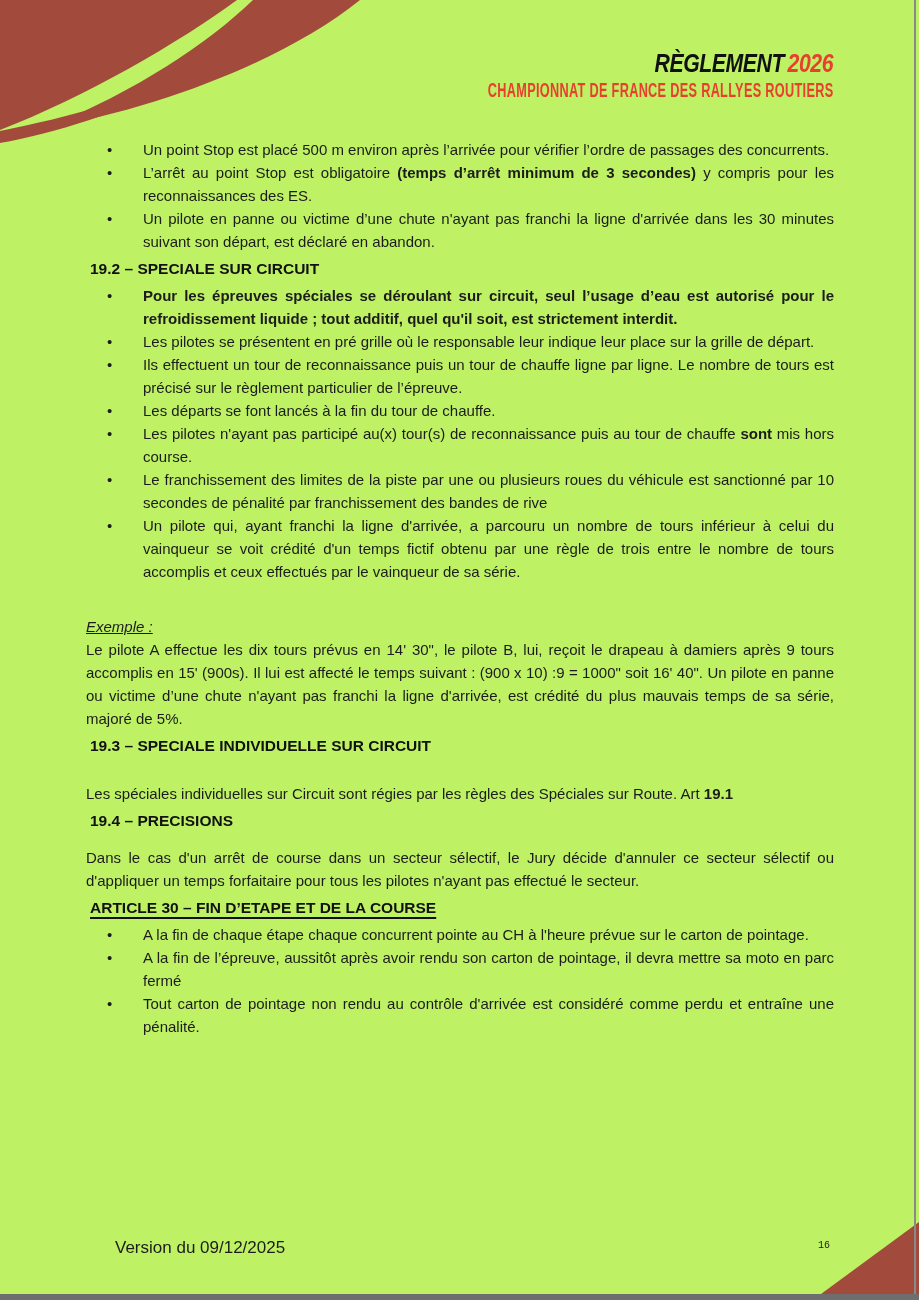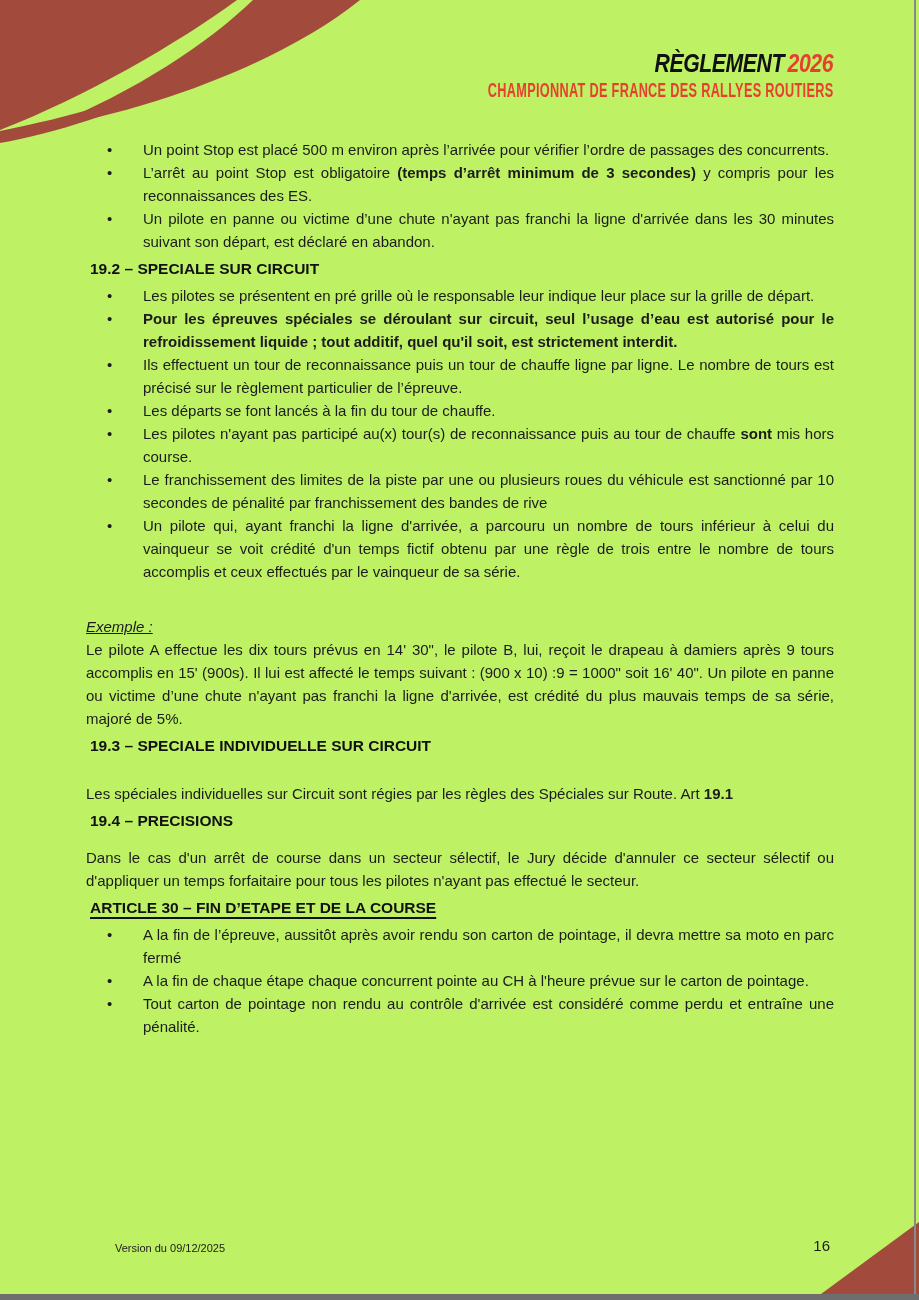--- a/index.html
+++ b/index.html
@@ -45,22 +45,22 @@
   .h-19-3{margin-top:10px;}
   .p-19-3{margin-top:25px;}
   .h-19-4{margin-top:22px;}
   .p-19-4{margin-top:14px;}
   .h-art-20{
     margin-top:14px;color:var(--accent-red,#e8402f);
     text-decoration:underline;text-decoration-thickness:2px;text-underline-offset:4px;
   }
   .ul-art-20{margin-top:21px;}
   
-  .footer-version{position:absolute;left:115px;top:1238px;font-size:11px;line-height:20px;}
-  .footer-page{position:absolute;right:89px;top:1236px;font-size:15px;line-height:20px;}
+  .footer-version{position:absolute;left:115px;top:1238px;font-size:17px;line-height:20px;}
+  .footer-page{position:absolute;right:89px;top:1236px;font-size:10px;line-height:20px;font-family:Liberation Mono, monospace;}
 </style>
 </head>
 <body>
 
 <div class="page">
 
   <svg class="corner-swoosh" width="420" height="150" viewBox="0 0 420 150" aria-hidden="true">
     <path d="M0,0 L237,0 C180,42 85,97 0,130 Z"></path>
     <path d="M253,0 L360,0 C288,58 165,107 46,128 C138,90 207,44 253,0 Z"></path>
     <path d="M0,131 C70,117 135,98 185,78 C125,112 52,134 0,143 Z"></path>
@@ -79,43 +79,43 @@
 
     <ul class="bullets intro">
         <li><span>Un point Stop est placé 500 m environ après l’arrivée pour vérifier l’ordre de passages des concurrents.</span></li>
         <li><span>L’arrêt au point Stop est obligatoire </span><span class="b">(temps d’arrêt minimum de 3 secondes)</span><span> y compris pour les reconnaissances des ES.</span></li>
         <li><span>Un pilote en panne ou victime d’une chute n'ayant pas franchi la ligne d'arrivée dans les 30 minutes suivant son départ, est déclaré en abandon.</span></li>
       </ul>
 
     <h2 class="sec h-19-2">19.2 – SPECIALE SUR CIRCUIT</h2>
 
     <ul class="bullets ul-19-2">
+        <li><span class="b">Pour les épreuves spéciales se déroulant sur circuit, seul l’usage d’eau est autorisé pour le refroidissement liquide ; tout additif, quel qu'il soit, est strictement interdit.</span></li>
         <li><span>Les pilotes se présentent en pré grille où le responsable leur indique leur place sur la grille de départ.</span></li>
-        <li><span class="b">Pour les épreuves spéciales se déroulant sur circuit, seul l’usage d’eau est autorisé pour le refroidissement liquide ; tout additif, quel qu'il soit, est strictement interdit.</span></li>
         <li><span>Ils effectuent un tour de reconnaissance puis un tour de chauffe ligne par ligne. Le nombre de tours est précisé sur le règlement particulier de l’épreuve.</span></li>
         <li><span>Les départs se font lancés à la fin du tour de chauffe.</span></li>
         <li><span>Les pilotes n'ayant pas participé au(x) tour(s) de reconnaissance puis au tour de chauffe </span><span class="b">sont</span><span> mis hors course.</span></li>
         <li><span>Le franchissement des limites de la piste par une ou plusieurs roues du véhicule est sanctionné par 10 secondes de pénalité par franchissement des bandes de rive</span></li>
         <li><span>Un pilote qui, ayant franchi la ligne d'arrivée, a parcouru un nombre de tours inférieur à celui du vainqueur se voit crédité d'un temps fictif obtenu par une règle de trois entre le nombre de tours accomplis et ceux effectués par le vainqueur de sa série.</span></li>
       </ul>
 
     <p class="example-label">Exemple :</p>
     <p class="jus">Le pilote A effectue les dix tours prévus en 14' 30", le pilote B, lui, reçoit le drapeau à damiers après 9 tours accomplis en 15' (900s). Il lui est affecté le temps suivant : (900 x 10) :9 = 1000" soit 16' 40". Un pilote en panne ou victime d’une chute n'ayant pas franchi la ligne d'arrivée, est crédité du plus mauvais temps de sa série, majoré de 5%.</p>
 
     <h2 class="sec h-19-3">19.3 – SPECIALE INDIVIDUELLE SUR CIRCUIT</h2>
     <p class="p-19-3"><span>Les spéciales individuelles sur Circuit sont régies par les règles des Spéciales sur Route. Art </span><span class="b">19.1</span></p>
 
     <h2 class="sec h-19-4">19.4 – PRECISIONS</h2>
     <p class="p-19-4 jus">Dans le cas d'un arrêt de course dans un secteur sélectif, le Jury décide d'annuler ce secteur sélectif ou d'appliquer un temps forfaitaire pour tous les pilotes n'ayant pas effectué le secteur.</p>
 
     <h2 class="sec h-art-20">ARTICLE 30 – FIN D’ETAPE ET DE LA COURSE</h2>
 
     <ul class="bullets ul-art-20">
+        <li><span>A la fin de chaque étape chaque concurrent pointe au CH à l'heure prévue sur le carton de pointage.</span></li>
         <li><span>A la fin de l’épreuve, aussitôt après avoir rendu son carton de pointage, il devra mettre sa moto en parc fermé</span></li>
-        <li><span>A la fin de chaque étape chaque concurrent pointe au CH à l'heure prévue sur le carton de pointage.</span></li>
         <li><span>Tout carton de pointage non rendu au contrôle d'arrivée est considéré comme perdu et entraîne une pénalité.</span></li>
       </ul>
 
   </div>
 
   <div class="footer-version">Version du 09/12/2025</div>
   <div class="footer-page">16</div>
 
   <svg class="bottom-triangle" width="98" height="72" viewBox="0 0 98 72" aria-hidden="true">
     <polygon points="0,72 98,72 98,0"></polygon>

